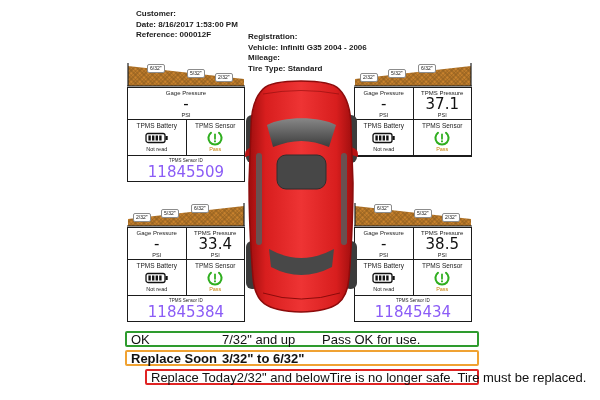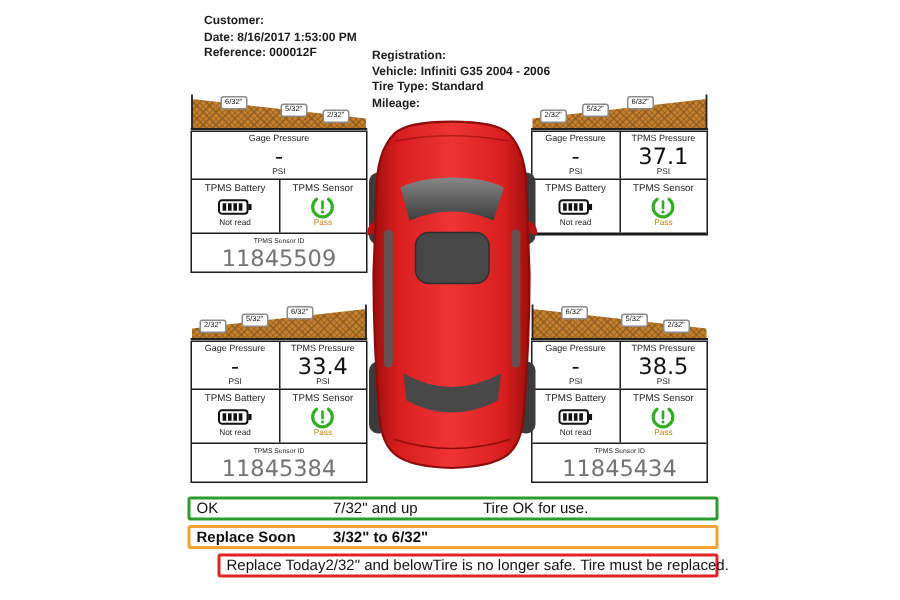--- a/index.html
+++ b/index.html
@@ -33,28 +33,28 @@
   .r2 .pcell { height:35px; }
   .tiny  { font-size:6px;  line-height:8px;  color:#222; padding-top:1px; }
   .tiny2 { font-size:6.5px; line-height:9px; color:#222; padding-top:1px; }
   .micro { font-size:4.5px; line-height:6px; color:#222; padding-top:2px; }
   .val   { font-size:15px; line-height:15px; color:#111; font-family:"DejaVu Sans",sans-serif; }
   .psi   { font-size:5.5px; line-height:7px; color:#222; }
   .icn   { height:16px; display:flex; align-items:center; justify-content:center; }
   .stat  { font-size:5.5px; line-height:7px; color:#222; }
   .stat.pass { color:#c8820a; }
   .pfoot { text-align:center; height:25px; }
-  .idnum { font-size:15px; line-height:16px; color:#737373; font-family:"DejaVu Sans",sans-serif; }
+  .idnum { font-size:15px; line-height:16px; color:#8b5cf6; font-family:"DejaVu Sans",sans-serif; }
   
   .car { position:absolute; left:243px; top:53px; width:117px; height:267px; }
   
   .legend { position:absolute; left:125px; top:331px; width:354px; }
   .lrow {
     display:flex; align-items:center; border:2px solid #999; border-radius:2px;
-    background:#fff; height:12px; margin-bottom:3px; font-size:10px; color:#111; white-space:nowrap;
+    background:#fff; height:12px; margin-bottom:3px; font-size:13px; color:#111; white-space:nowrap;
   }
   .lrow .st { width:91px; padding-left:4px; }
   .lrow .rg { width:100px; }
   .lrow .ds { flex:1; }
   .hiddefs { position:absolute; width:0; height:0; }
 </style>
 </head>
 <body>
 
 <svg class="hiddefs" aria-hidden="true">
@@ -78,22 +78,22 @@
 </svg>
 
 <div class="hdr hdr-left">
   <div>Customer:</div>
   <div>Date: 8/16/2017 1:53:00 PM</div>
   <div>Reference: 000012F</div>
 </div>
 <div class="hdr hdr-right">
   <div>Registration:</div>
   <div>Vehicle: Infiniti G35 2004 - 2006</div>
+  <div>Mileage:</div>
   <div>Tire Type: Standard</div>
-  <div>Mileage:</div>
 </div>
 
 <div class="tp tp-tl">
   <div class="wedge desc">
     <svg width="118" height="25">
       <polygon points="1,24 1,4 117,17 117,24" fill="url(#hatch)"></polygon>
       <line x1="1" y1="1" x2="1" y2="24" stroke="#222" stroke-width="1.2"></line>
       <line x1="0" y1="24" x2="118" y2="24" stroke="#222" stroke-width="1.2"></line>
     </svg>
     <span class="chip c0">6/32"</span>
@@ -338,21 +338,21 @@
     <path d="M26,196 Q58,214 91,196 L89,214 Q58,230 28,214 Z" fill="#484848"></path>
 
     <path d="M20,240 Q58,252 97,240" stroke="#8c0b0b" stroke-width="1" fill="none"></path>
   </svg>
 </div>
 
 <div class="legend">
   <div class="lrow" style="border-color: rgb(46, 155, 46);">
     <span class="st">OK</span>
     <span class="rg">7/32" and up</span>
-    <span class="ds">Tire OK for use.</span>
+    <span class="ds">Pass OK for use.</span>
   </div>
   <div class="lrow" style="border-color: rgb(240, 162, 50); font-weight: bold;">
     <span class="st">Replace Soon</span>
     <span class="rg">3/32" to 6/32"</span>
   </div>
   <div class="lrow" style="border-color: rgb(224, 36, 36); margin-left: 20px;">
     <span class="st">Replace Today</span>
     <span class="rg">2/32" and below</span>
     <span class="ds">Tire is no longer safe. Tire must be replaced.</span>
   </div>

